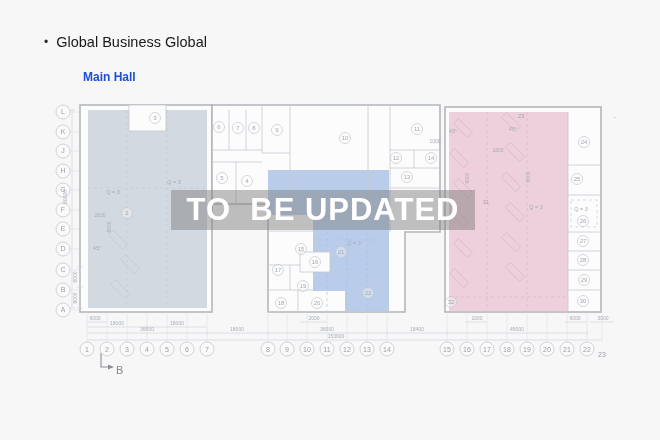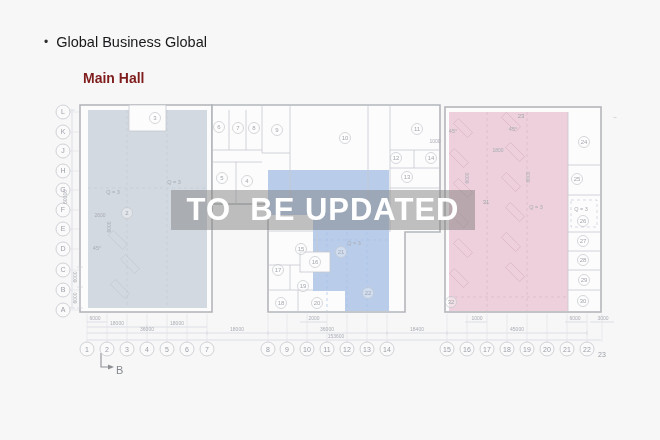--- a/index.html
+++ b/index.html
@@ -9,21 +9,21 @@
     font-family:"Liberation Sans",sans-serif;
   }
   .header{
     position:absolute;left:44px;top:34px;
     display:flex;align-items:center;gap:8px;
     color:#16181a;font-size:14.5px;
   }
   .bullet{font-size:12px;color:#2a2c2e;line-height:1;}
   .subtitle{
     position:absolute;left:83px;top:70px;
-    color:#7f1d1d;font-size:14px;font-weight:600;
+    color:#1d4ed8;font-size:12px;font-weight:600;
     cursor:pointer;
     text-align:center;
   }
   #plan-svg{position:absolute;left:0;top:0;}
   .watermark{
     position:absolute;left:171px;top:190px;width:304px;height:40px;
     background:rgba(126,126,126,0.48);
     display:flex;align-items:center;justify-content:center;
     color:#ffffff;font-weight:700;font-size:31px;letter-spacing:1px;
     white-space:pre;z-index:5;

